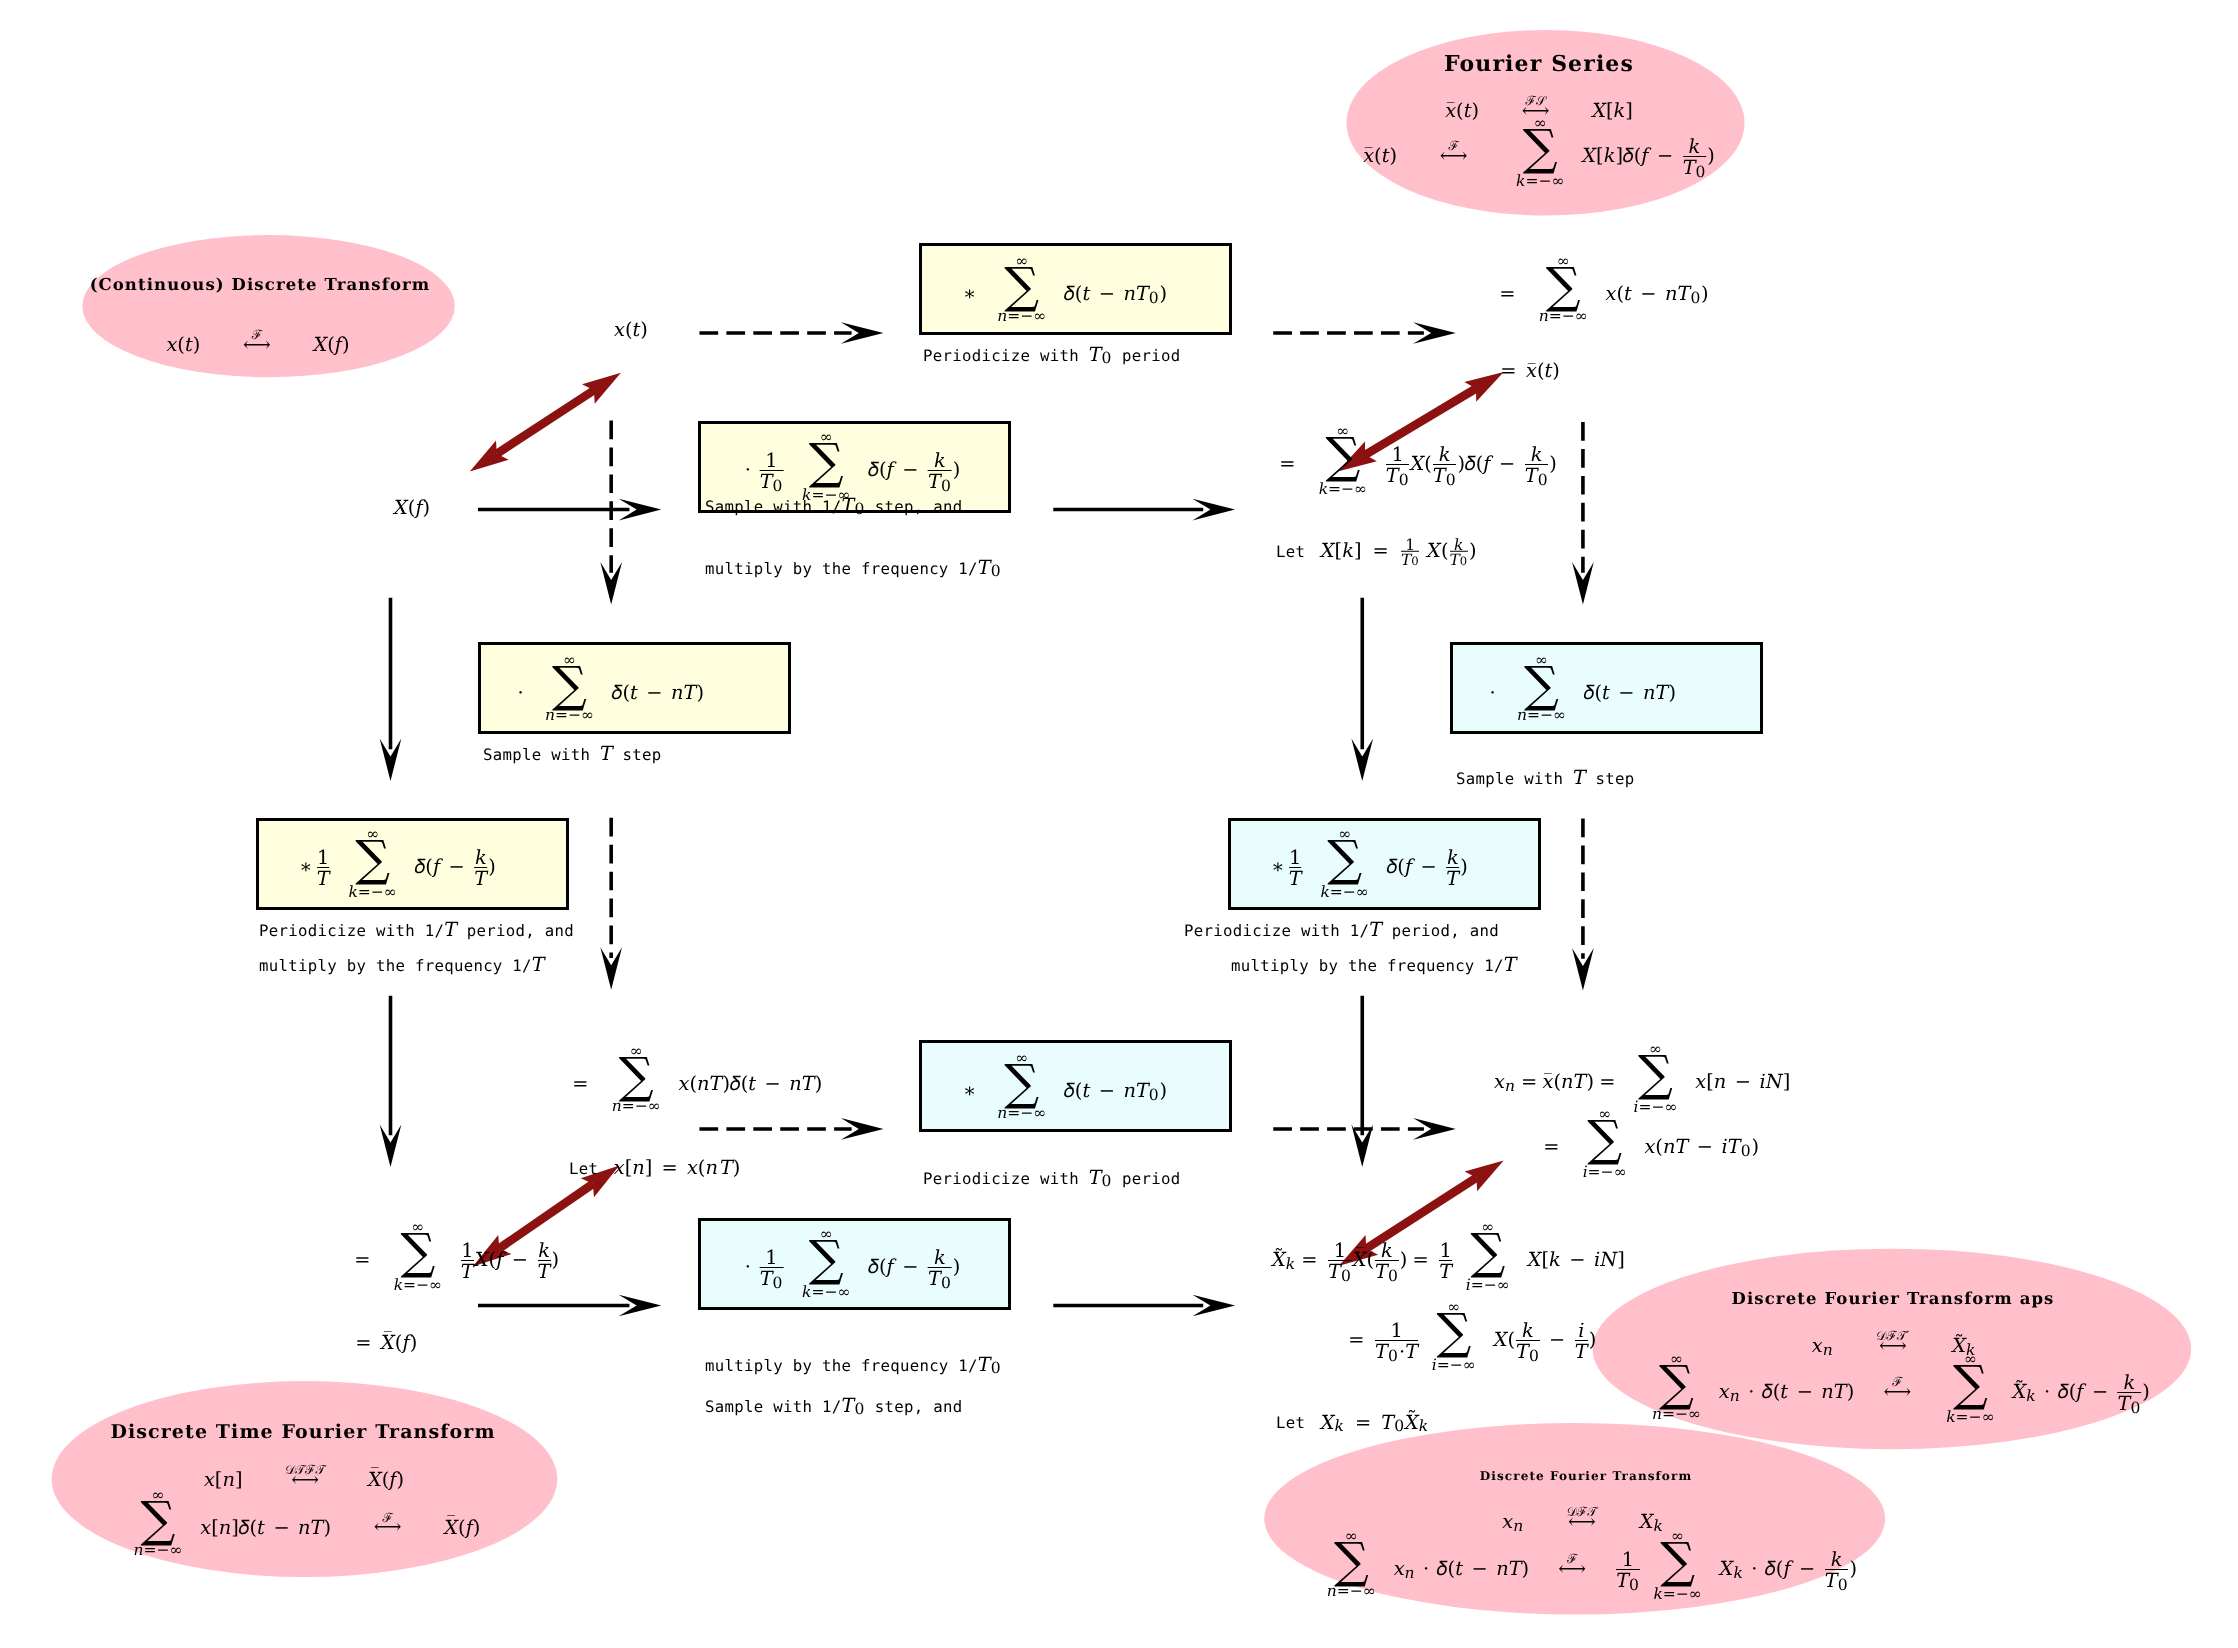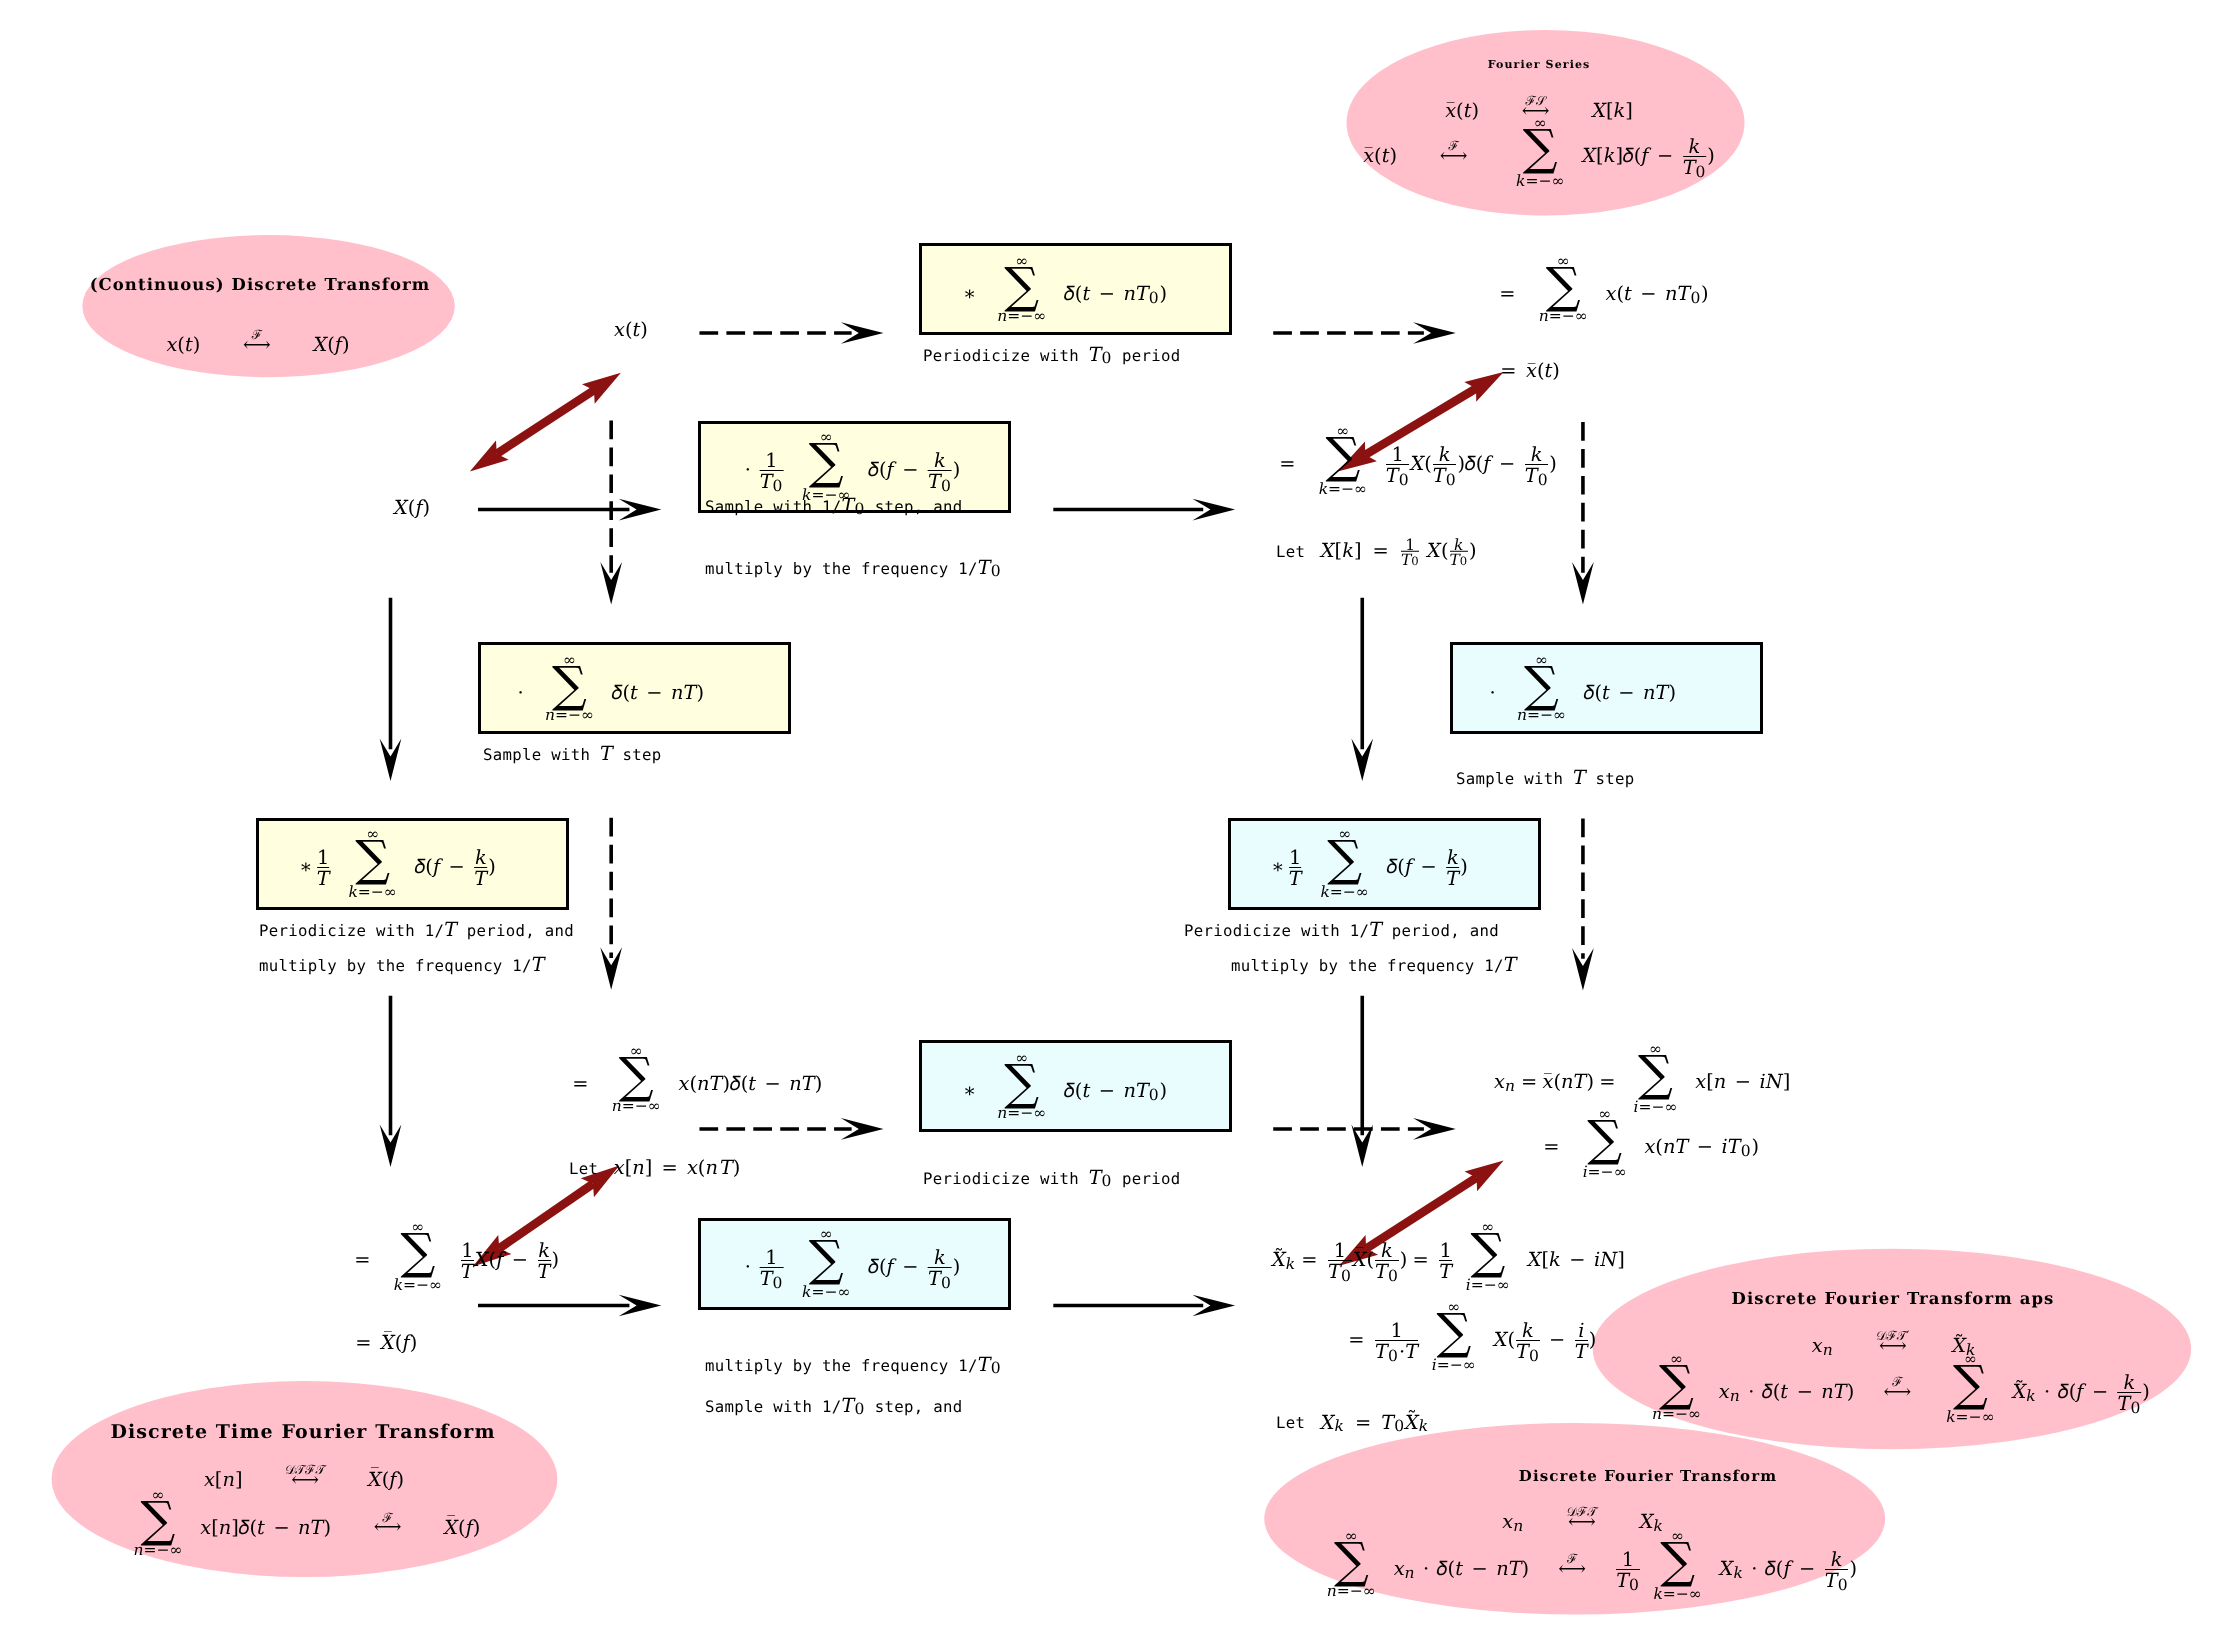--- a/index.html
+++ b/index.html
@@ -1065,21 +1065,21 @@
             </mstyle>
           </mrow>
         </mover>
         <mspace width="2.2em"></mspace>
         <mi>X</mi>
         <mo stretchy="false">(</mo>
         <mi>f</mi>
         <mo stretchy="false">)</mo>
       </math>
     </div>
-<div class="bubtitle" style="left:1539px;top:64px;font-size:11px;transform:translate(-50%,-50%)">Fourier Series</div>
+<div class="bubtitle" style="left:1539px;top:64px;font-size:22px;transform:translate(-50%,-50%)">Fourier Series</div>
 <div class="m" style="left:1539px;top:108px;font-size:19.4px;transform:translate(-50%,-50%)">
       <math display="block" class="" style="font-size:19.4px">
         <mover>
           <mrow>
             <mi>x</mi>
           </mrow>
           <mo stretchy="true">‾</mo>
         </mover>
         <mo stretchy="false">(</mo>
         <mi>t</mi>
@@ -1389,21 +1389,21 @@
                 <mrow>
                   <mn>0</mn>
                 </mrow>
               </mpadded>
             </msub>
           </mrow>
         </mfrac>
         <mo stretchy="false">)</mo>
       </math>
     </div>
-<div class="bubtitle" style="left:1648px;top:1476px;font-size:15px;transform:translate(-50%,-50%)">Discrete Fourier Transform</div>
+<div class="bubtitle" style="left:1586px;top:1476px;font-size:12px;transform:translate(-50%,-50%)">Discrete Fourier Transform</div>
 <div class="m" style="left:1583px;top:1519px;font-size:19.4px;transform:translate(-50%,-50%)">
       <math display="block" class="" style="font-size:19.4px">
         <msub>
           <mrow>
             <mi>x</mi>
           </mrow>
           <mpadded voffset="-0.2em" height="0" depth="+0.2em">
             <mrow>
               <mi>n</mi>
             </mrow>

